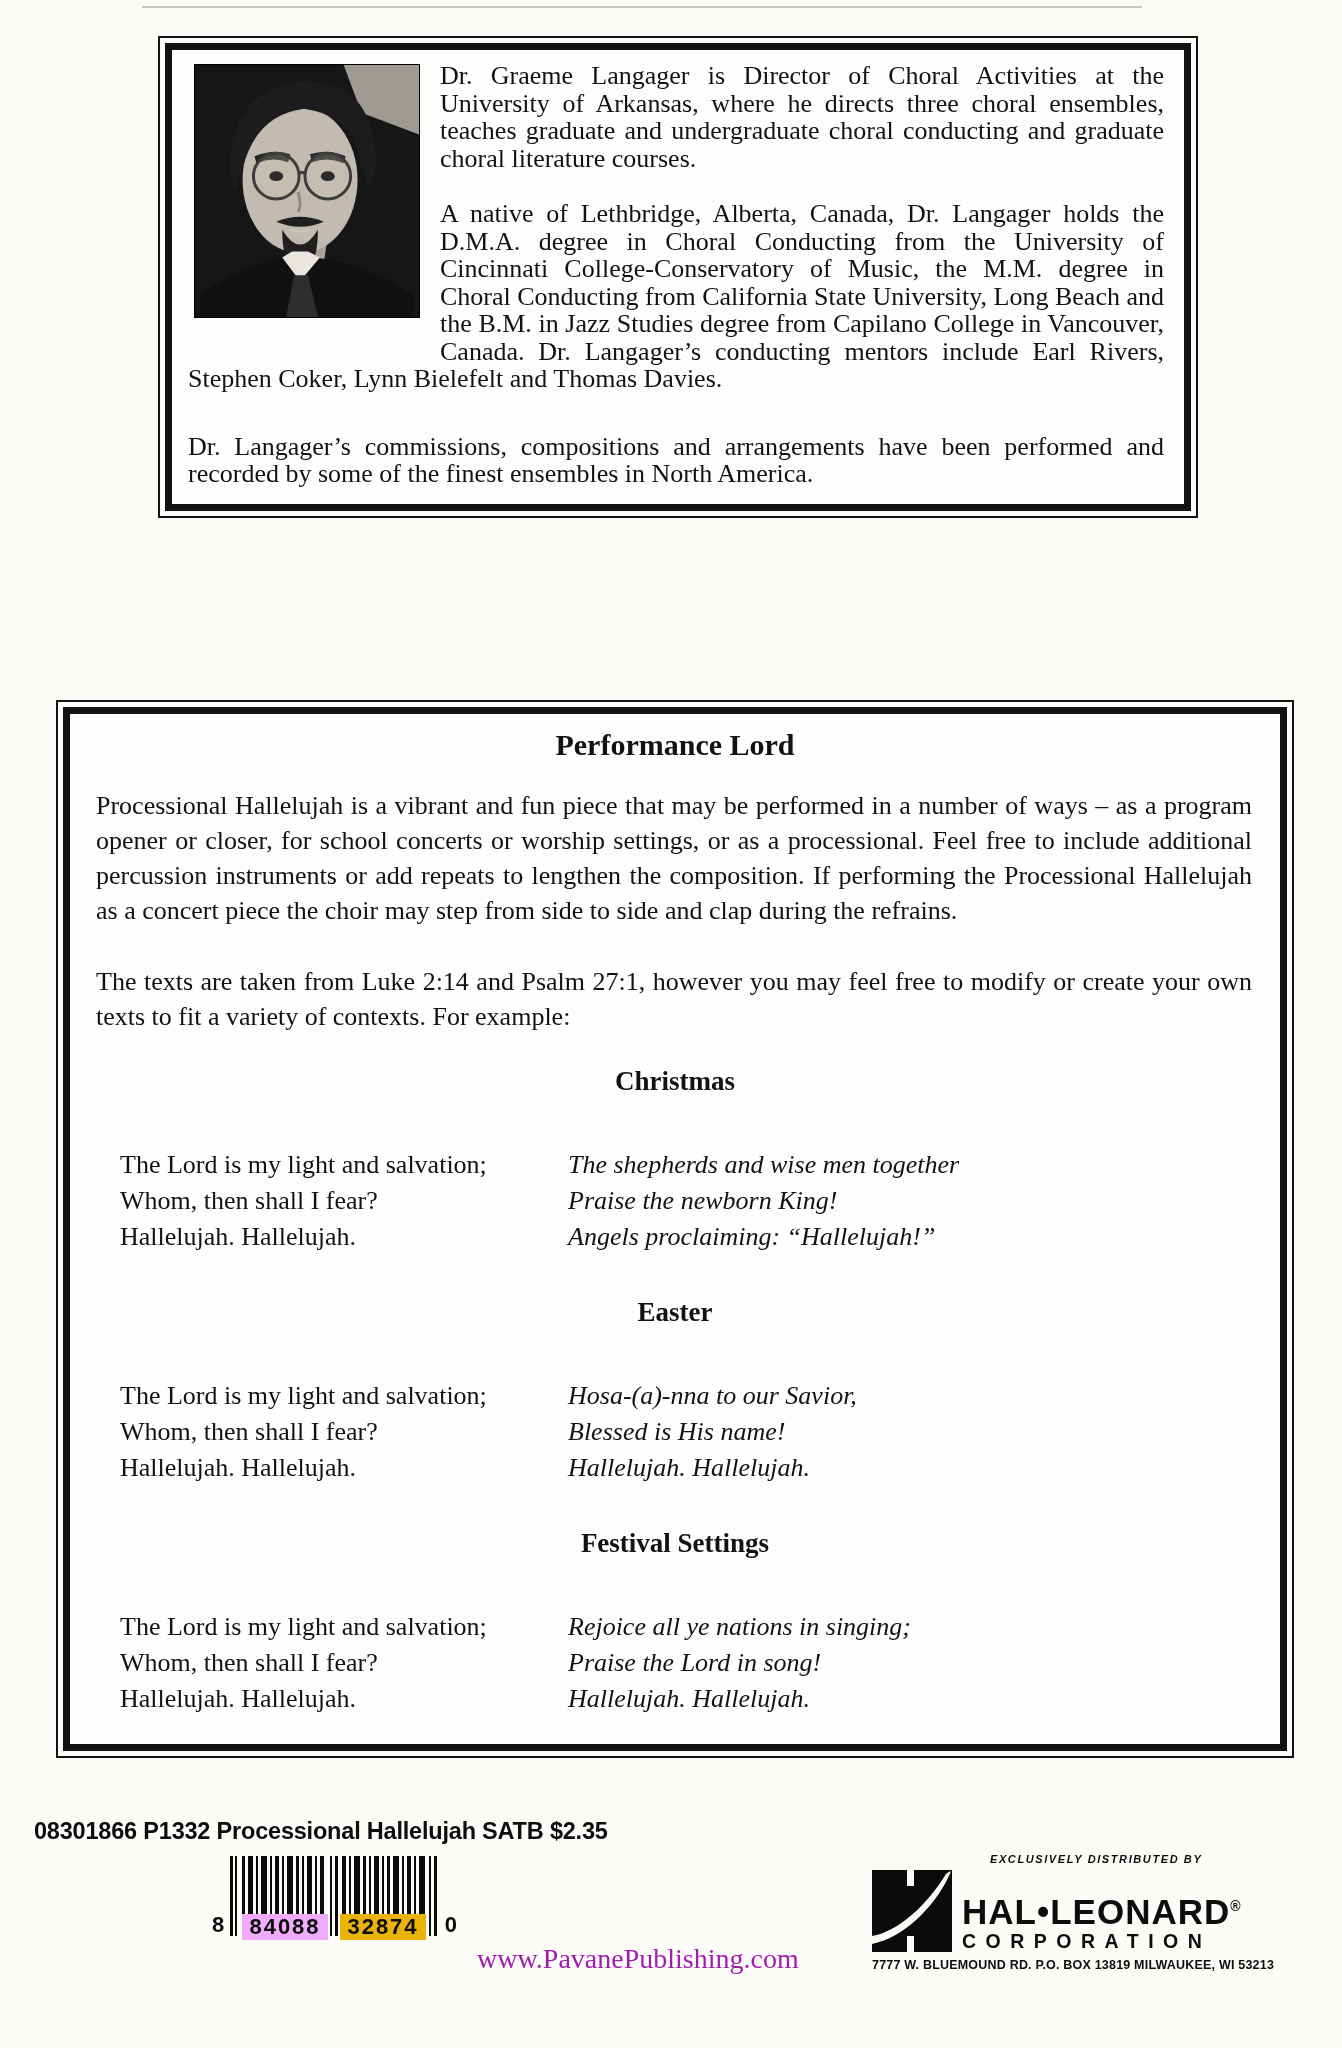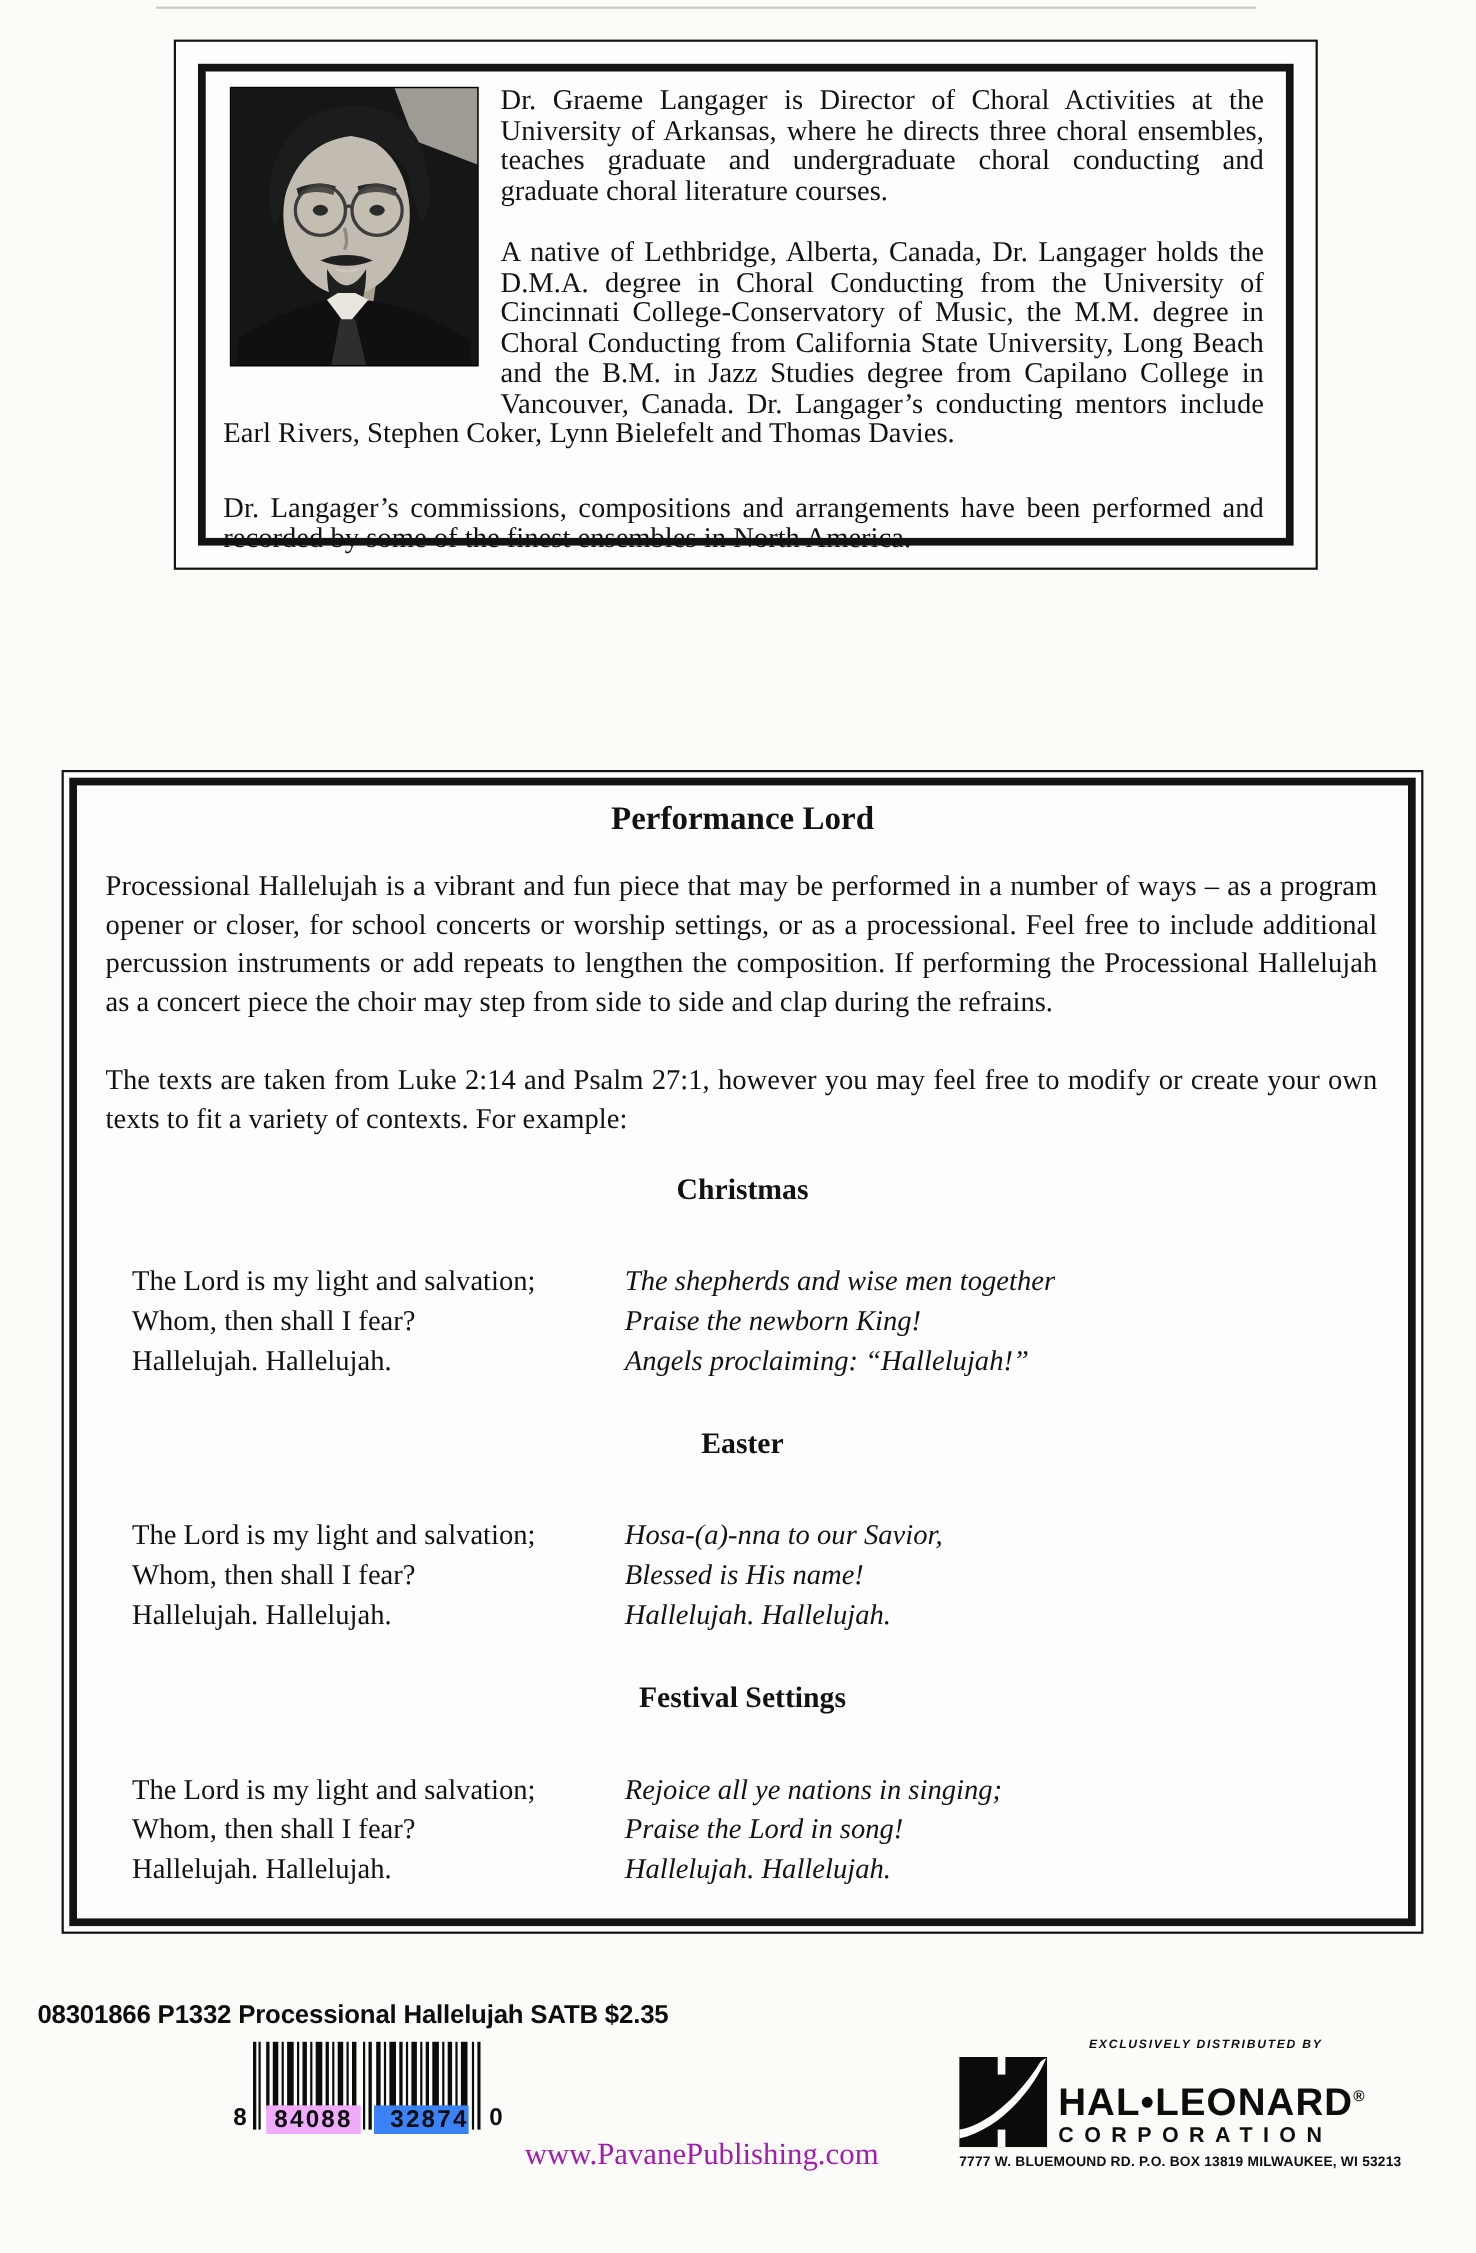--- a/index.html
+++ b/index.html
@@ -7,21 +7,21 @@
   body {
     width:1342px; height:2048px; position:relative; overflow:hidden;
     background:#fbfbf8; color:#121212;
     font-family:"Liberation Serif","DejaVu Serif",serif;
   }
   .scan-line { position:absolute; left:142px; top:6px; width:1000px; height:2px; background:#c9c9c5; }
 
   
   .bio-outer {
     position:absolute; left:158px; top:36px; width:1040px; height:482px;
-    border:2.5px solid #131313; padding:20px; background:#fdfdfb;
+    border:2.5px solid #131313; padding:5px; background:#fdfdfb;
   }
   .bio-inner { width:100%; height:100%; border:7px solid #131313; padding:12px 20px 8px 16px; }
   .portrait {
     float:left; width:226px; height:254px; margin:2px 20px 30px 6px;
     border:1px solid #000; background:#161616;
   }
   .portrait svg { display:block; width:100%; height:100%; }
   .bio-p { margin:0; text-align:justify; font-size:26px; line-height:27.5px; }
   .bio-p + .bio-p { margin-top:28px; }
   .bio-p.last { margin-top:40px; clear:both; }
@@ -49,21 +49,21 @@
     font-weight:bold; font-size:23.5px; letter-spacing:-0.2px; color:#0d0d0d;
   }
   .barcode { position:absolute; left:230px; top:1856px; width:207px; height:82px; }
   .barcode svg { display:block; }
   .bc-digit {
     position:absolute; font-family:"Liberation Sans","DejaVu Sans",sans-serif;
     font-weight:bold; font-size:22px; color:#0d0d0d;
   }
   .bc-prefix { left:-18px; top:56px; }
   .bc-g1 { left:12px; top:58px; width:86px; text-align:center; background:#f0abfc; letter-spacing:2px; }
-  .bc-g2 { left:110px; top:58px; width:86px; text-align:right; background:#3b82f6; letter-spacing:2px; }
+  .bc-g2 { left:110px; top:58px; width:86px; text-align:center; background:#eab308; letter-spacing:2px; }
   .bc-suffix { right:-20px; top:56px; }
   .website { position:absolute; left:477px; top:1943px; font-size:28px; color:#a21caf; }
 
   .hl { position:absolute; left:872px; top:1853px; width:436px;
         font-family:"Liberation Sans","DejaVu Sans",sans-serif; color:#0d0d0d; }
   .hl-tagline { margin-left:118px; width:300px; text-align:left;
         font-size:11px; font-weight:bold; letter-spacing:1.6px;font-style:italic; }
   .hl-row { display:flex; align-items:flex-end; margin-top:5px; }
   .hl-logo { width:80px; height:82px; flex:none; }
   .hl-names { margin-left:10px; padding-top:2px; }

